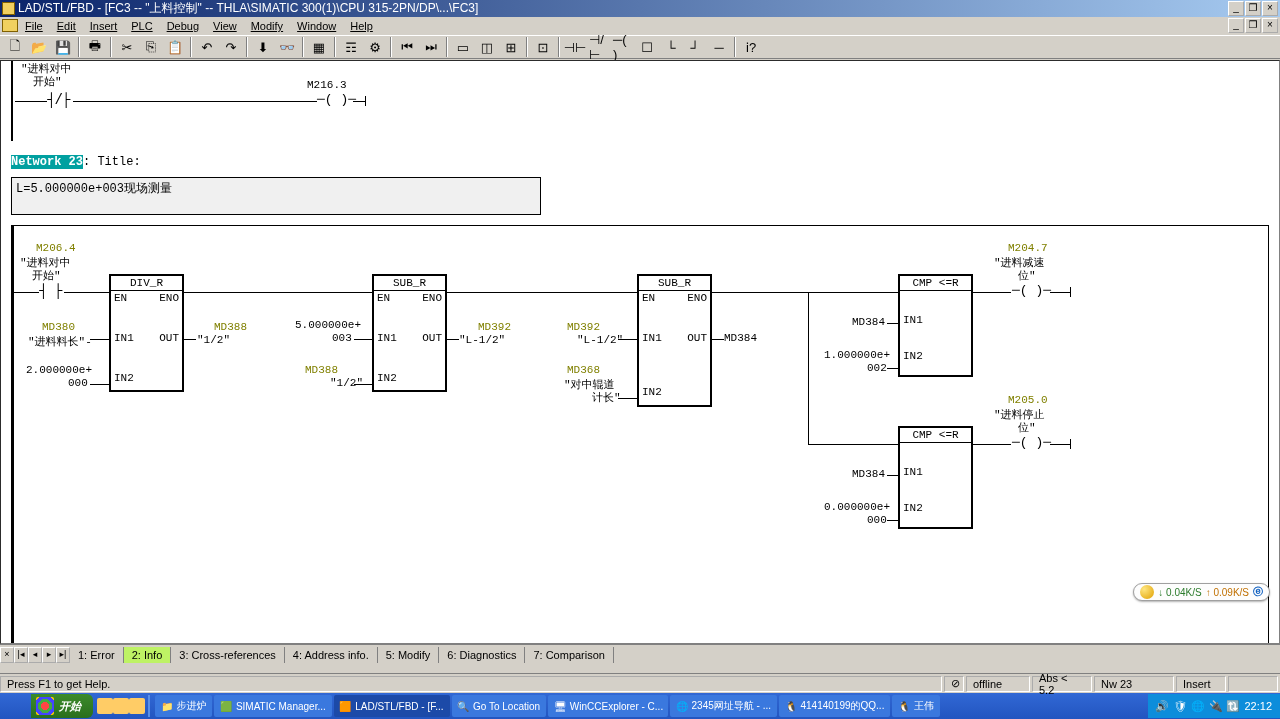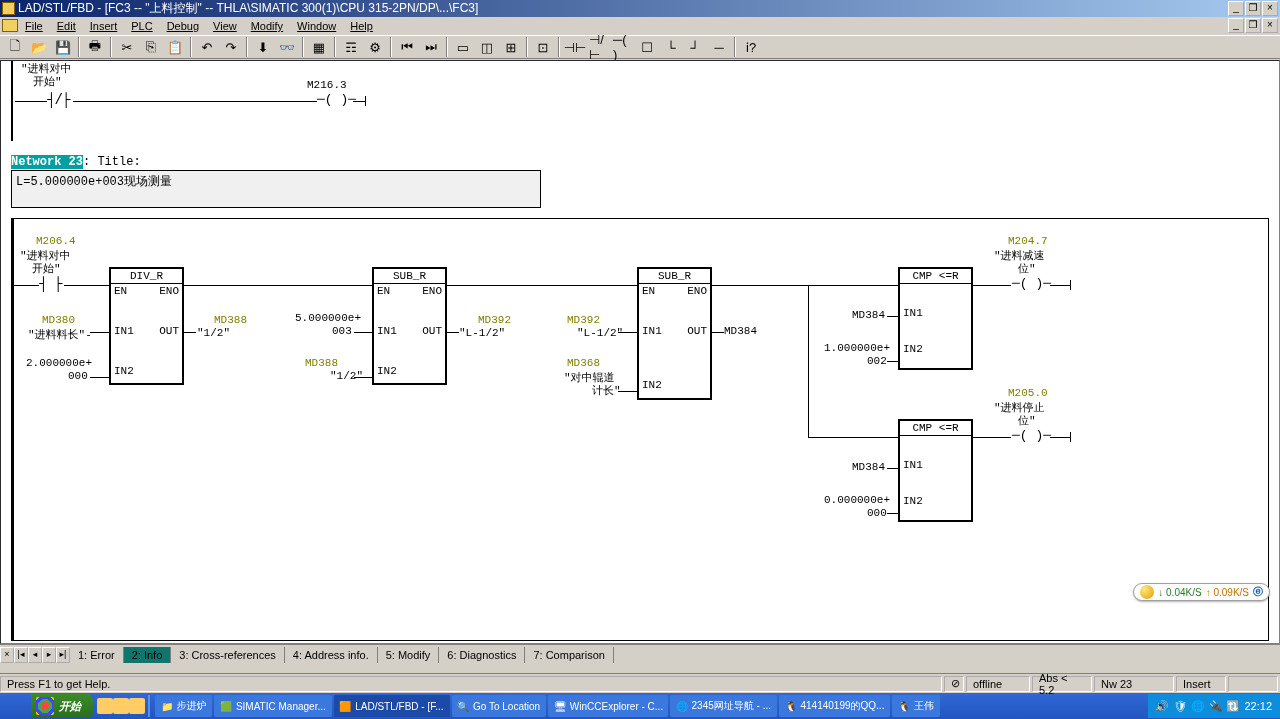--- a/index.html
+++ b/index.html
@@ -15,21 +15,21 @@
 .menubar u { text-decoration:underline; }
 .subwinbtns { position:absolute; right:2px; top:18px; display:flex; gap:1px; }
 .subwinbtns .winbtn { width:16px; height:15px; background:#d4d0c8; border:1px outset #fff; font-size:10px; text-align:center; line-height:12px; }
 .toolbar { height:24px; background:#d4d0c8; border-top:1px solid #fff; border-bottom:1px solid #808080; display:flex; align-items:center; padding:0 4px; gap:2px; }
 .tbtn { width:22px; height:20px; border:1px solid transparent; display:flex; align-items:center; justify-content:center; font-size:13px; }
 .tsep { width:2px; height:20px; border-left:1px solid #808080; border-right:1px solid #fff; margin:0 2px; }
 .workarea { position:absolute; top:60px; left:0; right:0; bottom:49px; background:#fff; border:1px inset #808080; overflow:auto; }
 .content { position:relative; padding:0 10px 20px 10px; font-family:"Courier New",monospace; font-size:12px; color:#000; }
 .netlabel { font-weight:bold; }
 .netlabel.sel { background:#00a0a0; color:#fff; }
-.commentbox { width:530px; height:38px; background:#f0f0f0; border:1px solid #000; padding:2px 4px; margin-top:1px; }
+.commentbox { width:530px; height:38px; background:#f0f0f0; border:1px solid #000; padding:2px 4px; margin-top:8px; }
 .addr { color:#808000; }
 .lad { position:relative; height:423px; border:1px solid #000; margin-top:10px; }
 .rail { position:absolute; left:0; top:0; bottom:0; width:2px; background:#000; }
 .line { position:absolute; background:#000; height:1px; }
 .vline { position:absolute; background:#000; width:1px; }
 .fbox { position:absolute; border:2px solid #000; background:#fff; text-align:center; }
 .fbox .fname { border-bottom:1px solid #000; font-size:11px; padding:1px; }
 .fbox .row { display:flex; justify-content:space-between; padding:1px 3px; font-size:11px; }
 .txt { position:absolute; font-size:11px; white-space:nowrap; }
 .coil { position:absolute; font-size:13px; }
@@ -311,21 +311,21 @@
     <span style="color:#1060c0;font-weight:bold">ⓔ</span>
   </div>
 
   <div class="tabstrip">
     <div class="vcrbtn">×</div>
     <div class="vcrbtn">|◂</div>
     <div class="vcrbtn">◂</div>
     <div class="vcrbtn">▸</div>
     <div class="vcrbtn">▸|</div>
     <div class="tab">1: Error</div>
-    <div class="tab" style="background:#0f766e">2: Info</div>
+    <div class="tab" style="background:#bef264">2: Info</div>
     <div class="tab">3: Cross-references</div>
     <div class="tab">4: Address info.</div>
     <div class="tab">5: Modify</div>
     <div class="tab">6: Diagnostics</div>
     <div class="tab">7: Comparison</div>
   </div>
 
   <div class="statusbar">
     <div class="sbcell" style="flex:1">Press F1 to get Help.</div>
     <div class="sbcell" style="width:20px">⊘</div>

